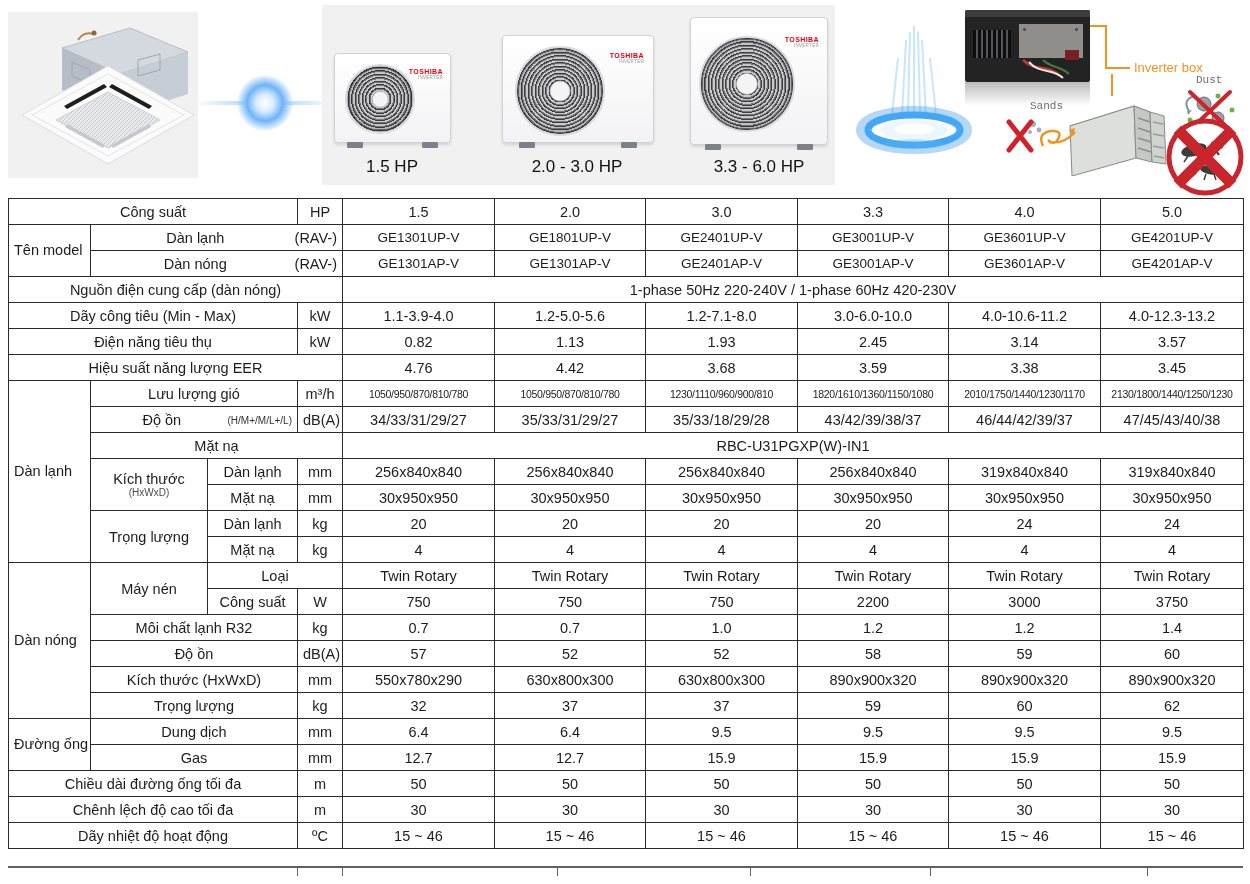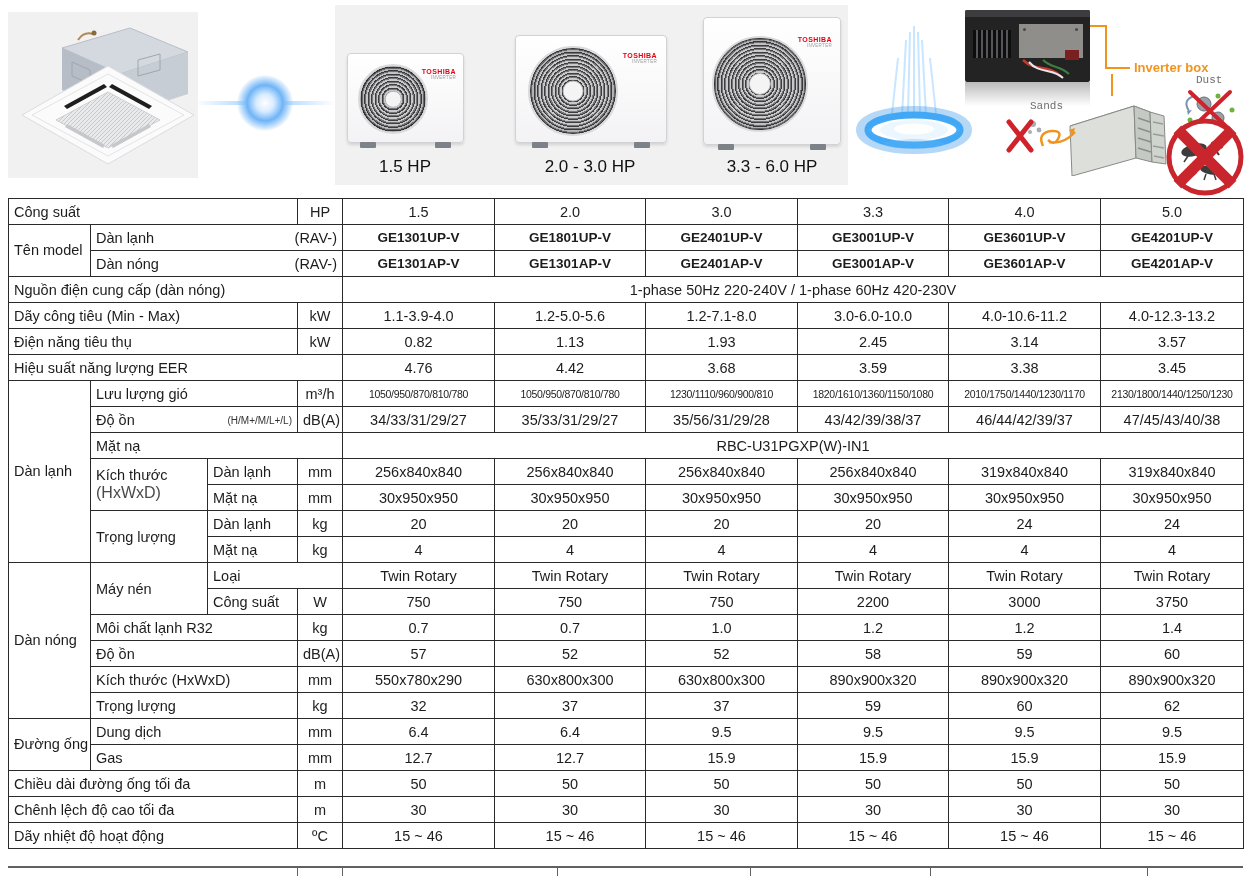--- a/index.html
+++ b/index.html
@@ -2,21 +2,21 @@
 <html><head>
 <meta charset="utf-8">
 <style>
   html,body{margin:0;padding:0;background:#fff;}
   #canvas{position:relative;width:1250px;height:884px;background:#fff;overflow:hidden;
           font-family:"Liberation Sans",sans-serif;color:#1c1c1c;}
 
   
   .photo-panel{position:absolute;background:#f1f1f2;}
   #panel-indoor{left:8px;top:12px;width:190px;height:166px;}
-  #panel-outdoor{left:335px;top:5px;width:513px;height:180px;}
+  #panel-outdoor{left:322px;top:5px;width:513px;height:180px;}
 
   .ou-body{position:absolute;background:linear-gradient(#ffffff,#f3f3f5);
            border:1px solid #d2d2d5;border-radius:4px;box-shadow:0 2px 3px rgba(0,0,0,.12);}
   .fan{position:absolute;border-radius:50%;
        background:repeating-radial-gradient(circle at 50% 50%, #3e3e40 0 1px, #c9c9cb 1px 2.5px, #77777a 2.5px 3.5px);
        box-shadow:inset 0 0 8px rgba(0,0,0,.4);border:2px solid #dadadd;}
   .hub{position:absolute;left:50%;top:50%;transform:translate(-50%,-50%);
        width:22%;height:22%;border-radius:50%;background:#f4f4f4;border:1px solid #b9b9bc;}
   .brand{position:absolute;color:#e60012;font-weight:bold;letter-spacing:.4px;font-size:7px;line-height:1.1;text-align:right;}
   .brand small{display:block;color:#9a9a9a;font-weight:normal;font-size:4.5px;letter-spacing:.3px;}
@@ -45,30 +45,30 @@
   #photo-reflection{position:absolute;left:965px;top:82px;width:125px;height:24px;
      background:linear-gradient(rgba(60,60,62,.35),rgba(60,60,62,0));}
 
   .orange-label{position:absolute;color:#f0941e;font-size:13px;}
   .gray-label{position:absolute;color:#6e6e6e;font-size:11px;font-family:Liberation Mono, monospace;}
 
   
   table.spec{position:absolute;left:8px;top:198px;width:1235px;border-collapse:collapse;table-layout:fixed;}
   table.spec td{border:1px solid #2a2a2a;height:25px;padding:0 5px;overflow:hidden;white-space:nowrap;
                 font-size:14.5px;vertical-align:middle;}
-  td.lab{text-align:left;}
+  td.lab{text-align:center;}
   td.sec{line-height:1.25;}
   td.pre{white-space:pre-line;}
   td.unit{font-size:11px;text-align:center;padding:0 1px;color:#222;}
   td.d{font-size:13px;text-align:center;}
   td.d.sm{font-size:10.5px;letter-spacing:-.3px;padding:0 1px;}
-  td.d.model{font-weight:bold;font-size:13.5px;}
+  td.d.model{font-weight:normal;font-size:13.5px;}
   .rav{float:right;}
   .hml{float:right;font-size:10px;color:#333;margin-top:3px;}
-  .subline{display:block;font-size:16px;color:#4a4a4a;line-height:1.1;}
+  .subline{display:block;font-size:10px;color:#4a4a4a;line-height:1.1;}
   .mainline{display:block;line-height:1.15;}
 
   
   #next-table{position:absolute;left:8px;top:866px;width:1235px;height:14px;border-top:2px solid #606060;}
   #next-table .tick{position:absolute;top:0;width:1px;height:8px;background:#606060;}
 </style>
 </head>
 <body>
 
 <div id="canvas">
@@ -177,21 +177,21 @@
       <path d="M78 50 C 86 58, 96 56, 104 64" stroke="#3f7d3f" stroke-width="2" fill="none"></path>
       <rect x="100" y="40" width="14" height="10" fill="#7a2020"></rect>
     </svg>
   </div>
   <div id="photo-reflection"></div>
 
   <svg style="position:absolute;left:950px;top:0;" width="300" height="200" viewBox="0 0 300 200">
     <path d="M140 26 L156 26 L156 68 L180 68" stroke="#f0941e" stroke-width="2" fill="none"></path>
     <path d="M162 74 L162 96" stroke="#f0941e" stroke-width="2" fill="none"></path>
   </svg>
-  <div class="orange-label" style="left:1134px;top:60px;font-weight:bold;">Inverter box</div>
+  <div class="orange-label" style="left:1134px;top:60px;">Inverter box</div>
 
   <div style="position:absolute;left:1062px;top:92px;">
     <svg width="110" height="84" viewBox="0 0 110 84">
       <polygon points="8,34 72,14 88,20 24,40" fill="#b5bab5" stroke="#868b86" stroke-width="1"></polygon>
       <polygon points="8,34 72,14 74,66 10,84" fill="#dde0da" stroke="#868b86" stroke-width="1"></polygon>
       <polygon points="72,14 88,20 90,70 74,66" fill="#c4c9c4" stroke="#868b86" stroke-width="1"></polygon>
       <g stroke="#8a8f8a" stroke-width="1.5">
         <line x1="76" y1="26" x2="88" y2="30"></line>
           <line x1="76" y1="36" x2="88" y2="40"></line>
         <line x1="76" y1="46" x2="89" y2="50"></line>
@@ -349,21 +349,21 @@
       <td class="d sm">2130/1800/1440/1250/1230</td>
     </tr>
     <tr>
       <td class="lab" colspan="2">
         <span>Độ ồn</span>
         <span class="hml">(H/M+/M/L+/L)</span>
       </td>
       <td class="unit">dB(A)</td>
       <td class="d">34/33/31/29/27</td>
       <td class="d">35/33/31/29/27</td>
-      <td class="d">35/56/31/29/28</td>
+      <td class="d">35/33/18/29/28</td>
       <td class="d">43/42/39/38/37</td>
       <td class="d">46/44/42/39/37</td>
       <td class="d">47/45/43/40/38</td>
     </tr>
     <tr>
       <td class="lab" colspan="3">Mặt nạ</td>
       <td class="d" colspan="6">RBC-U31PGXP(W)-IN1</td>
     </tr>
     <tr>
       <td class="lab" rowspan="2">

